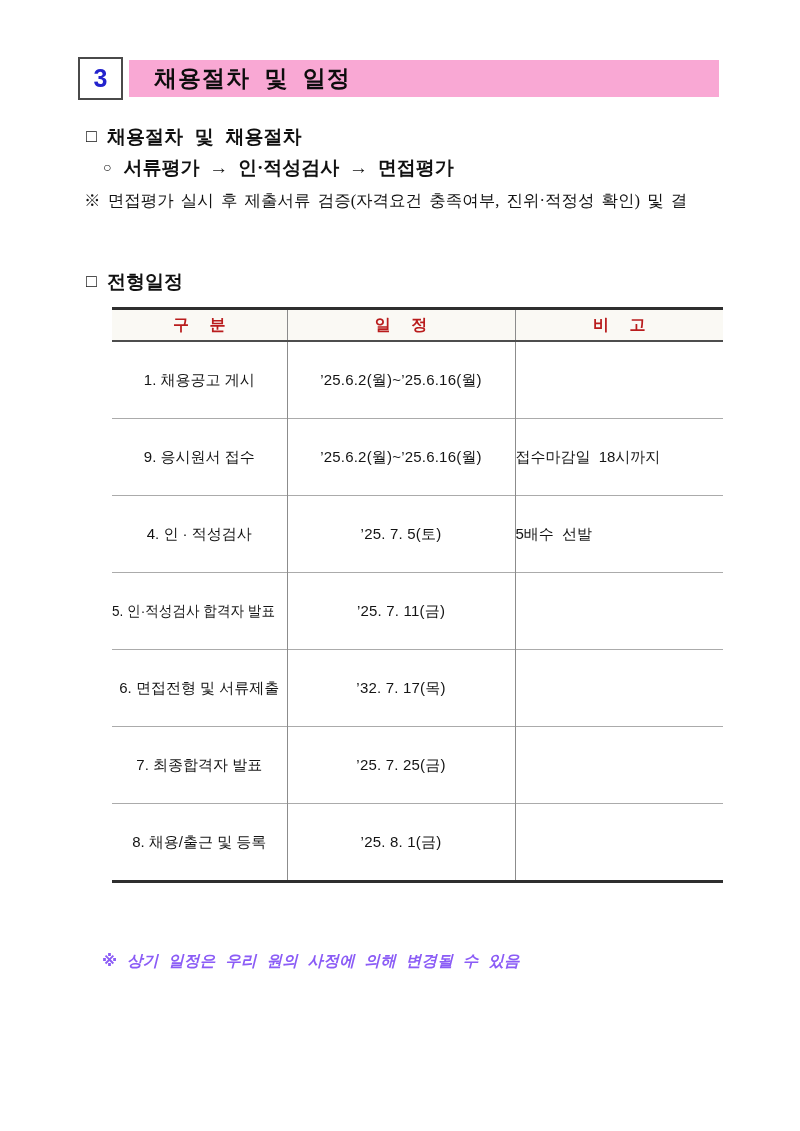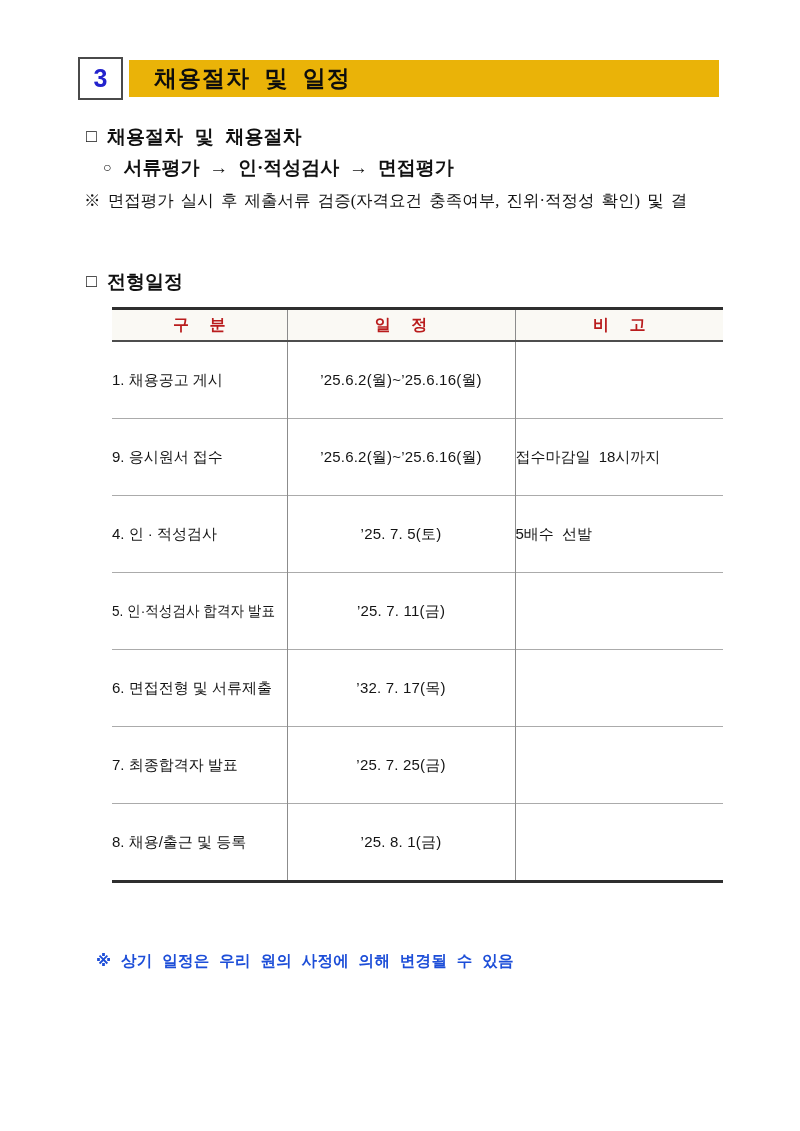--- a/index.html
+++ b/index.html
@@ -6,21 +6,21 @@
   .doc{
     position:relative;width:800px;height:1131px;background:#ffffff;
     font-family:"Liberation Sans","DejaVu Sans",sans-serif;color:#171717;
     overflow:hidden;
   }
   
   .title-row{position:absolute;top:57px;left:78px;width:641px;height:43px;display:flex;}
   .num-box{width:45px;height:43px;box-sizing:border-box;border:2px solid #4a4a4a;background:#fff;
     display:flex;align-items:center;justify-content:center;}
   .num-box span{color:#2323cd;font-size:25px;font-weight:bold;font-family:"Liberation Sans",sans-serif;}
-  .title-bar{flex:1;margin-left:6px;margin-top:3px;height:37px;background:#eab308;
+  .title-bar{flex:1;margin-left:6px;margin-top:3px;height:37px;background:#f9a8d4;
     display:flex;align-items:center;padding-left:25px;}
   .title-text{font-size:23px;font-weight:bold;letter-spacing:1px;word-spacing:7px;color:#0d0d0d;}
   
   .serif{font-family:"Liberation Serif","DejaVu Serif",serif;}
   .h-sec{position:absolute;left:86px;font-size:19px;font-weight:bold;word-spacing:7px;color:#111;}
   .h-proc{top:124px;}
   .h-sched{top:269px;}
   .bullet-sq{font-weight:normal;font-size:18px;margin-right:10px;position:relative;top:-1px;}
   .flow-line{position:absolute;top:155px;left:103px;font-size:19px;font-weight:bold;word-spacing:5px;color:#111;}
   .bullet-circ{font-size:14px;margin-right:12px;position:relative;top:-2px;font-weight:normal;}
@@ -30,27 +30,27 @@
   
   table.sched{position:absolute;top:307px;left:112px;width:611px;border-collapse:collapse;table-layout:fixed;
     border-top:3px solid #2f2f2f;border-bottom:3px solid #2f2f2f;}
   table.sched col.c1{width:175px;} table.sched col.c2{width:228px;} table.sched col.c3{width:208px;}
   table.sched th{height:30px;background:#faf9f4;border-bottom:2px solid #4d4d4d;
     font-size:16px;font-weight:bold;word-spacing:16px;color:#b91c1c;padding:0;}
   table.sched th:nth-child(1),table.sched th:nth-child(2){border-right:1px solid #8c8c8c;}
   table.sched td{height:76px;vertical-align:middle;font-size:15px;color:#141414;padding:0;}
   table.sched td:nth-child(1),table.sched td:nth-child(2){border-right:1px solid #8c8c8c;}
   table.sched tbody tr + tr td{border-top:1px solid #ababab;}
-  td.c-cat{text-align:left;padding-left:9px;}
+  td.c-cat{text-align:center;padding-left:9px;}
   td.c-cat span{display:inline-block;white-space:nowrap;transform-origin:left center;}
   td.c-date{text-align:center;font-size:15.5px;letter-spacing:0.2px;margin-left:9px;}
   td.c-rem{text-align:left;padding-left:8px;word-spacing:4px;}
   
-  .footnote{position:absolute;top:951px;left:96px;font-size:15.5px;font-weight:bold;
-    color:#1d4ed8;word-spacing:5px;letter-spacing:0.3px;}
+  .footnote{position:absolute;top:951px;left:102px;font-size:15.5px;font-weight:bold;
+    color:#8b5cf6;word-spacing:5px;letter-spacing:0.3px;font-style:italic;}
 </style>
 </head>
 <body>
 
 <div class="doc">
 
   <div class="title-row">
     <div class="num-box">
       <span>3</span>
     </div>

